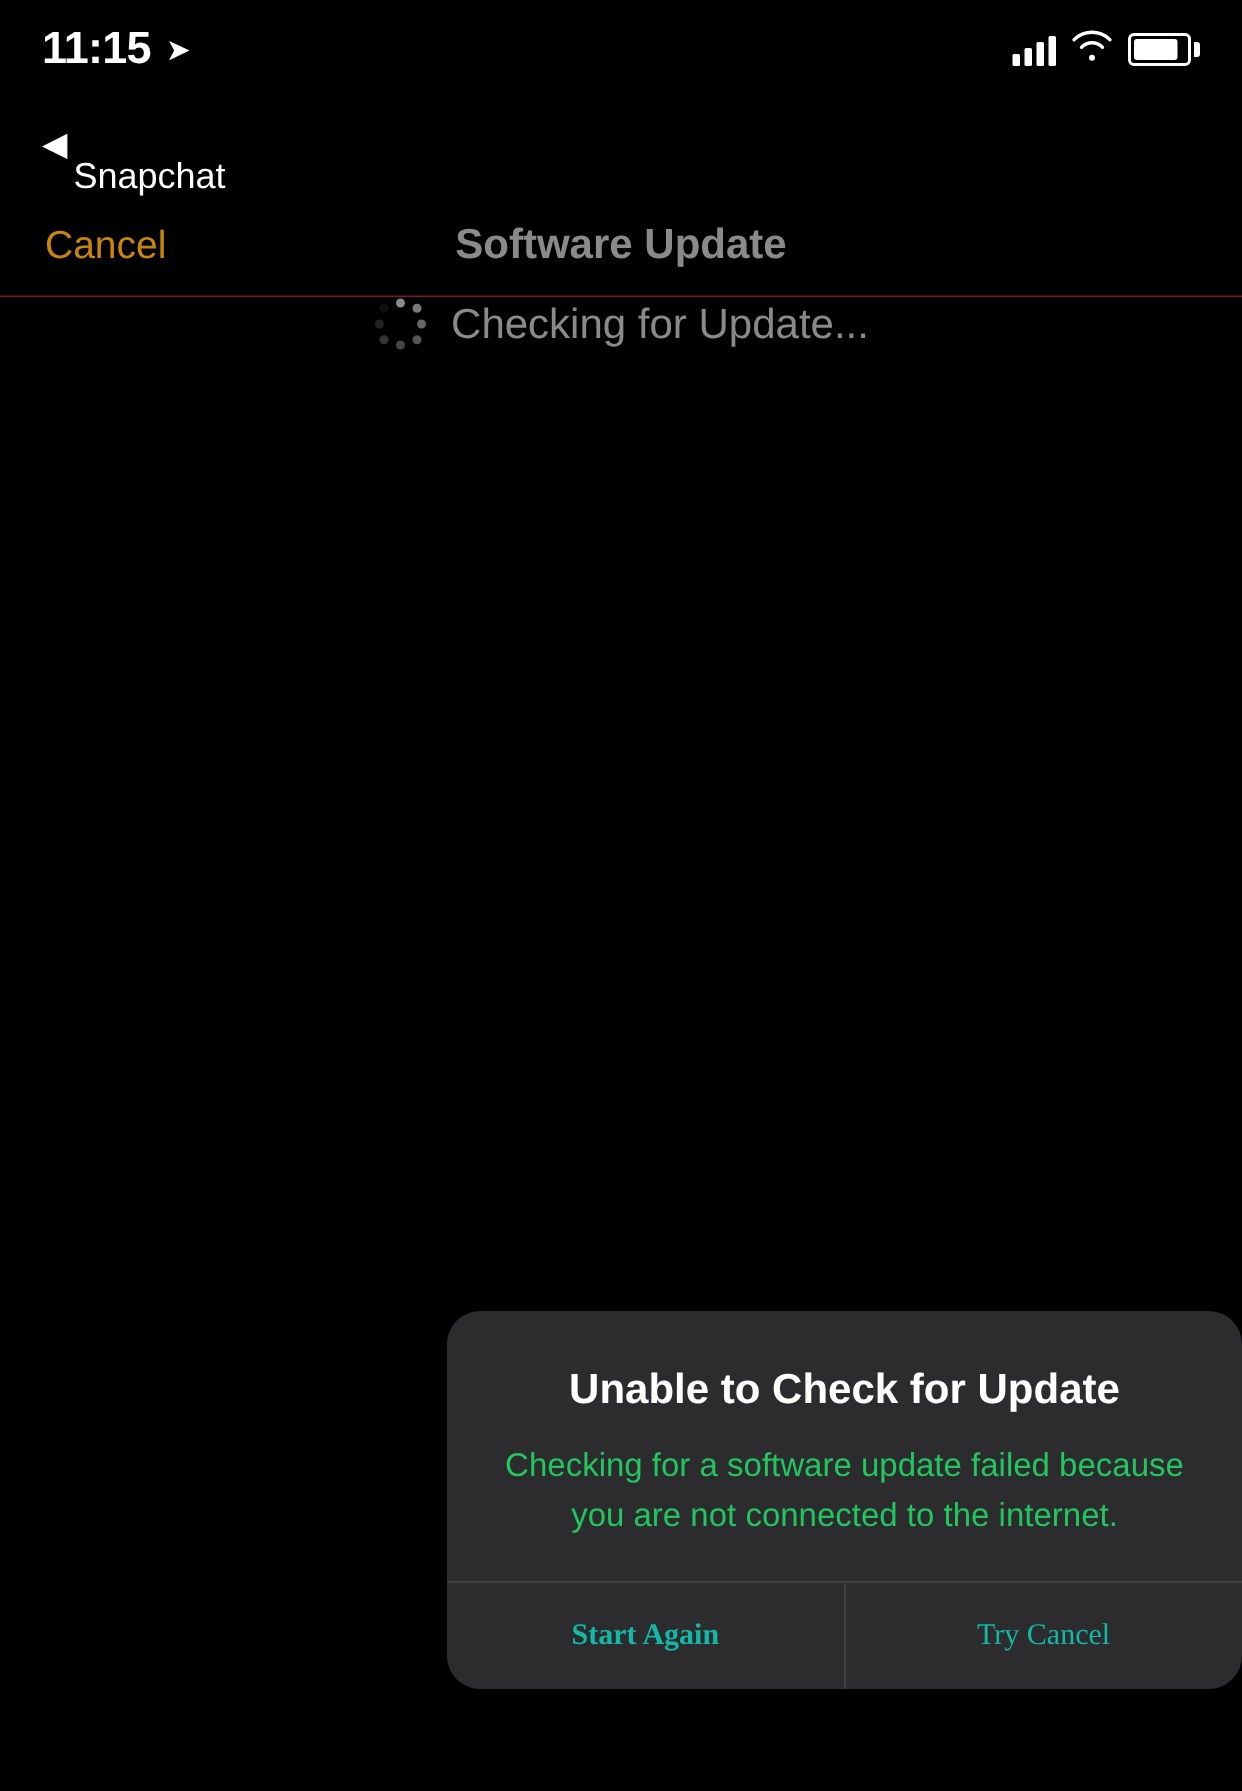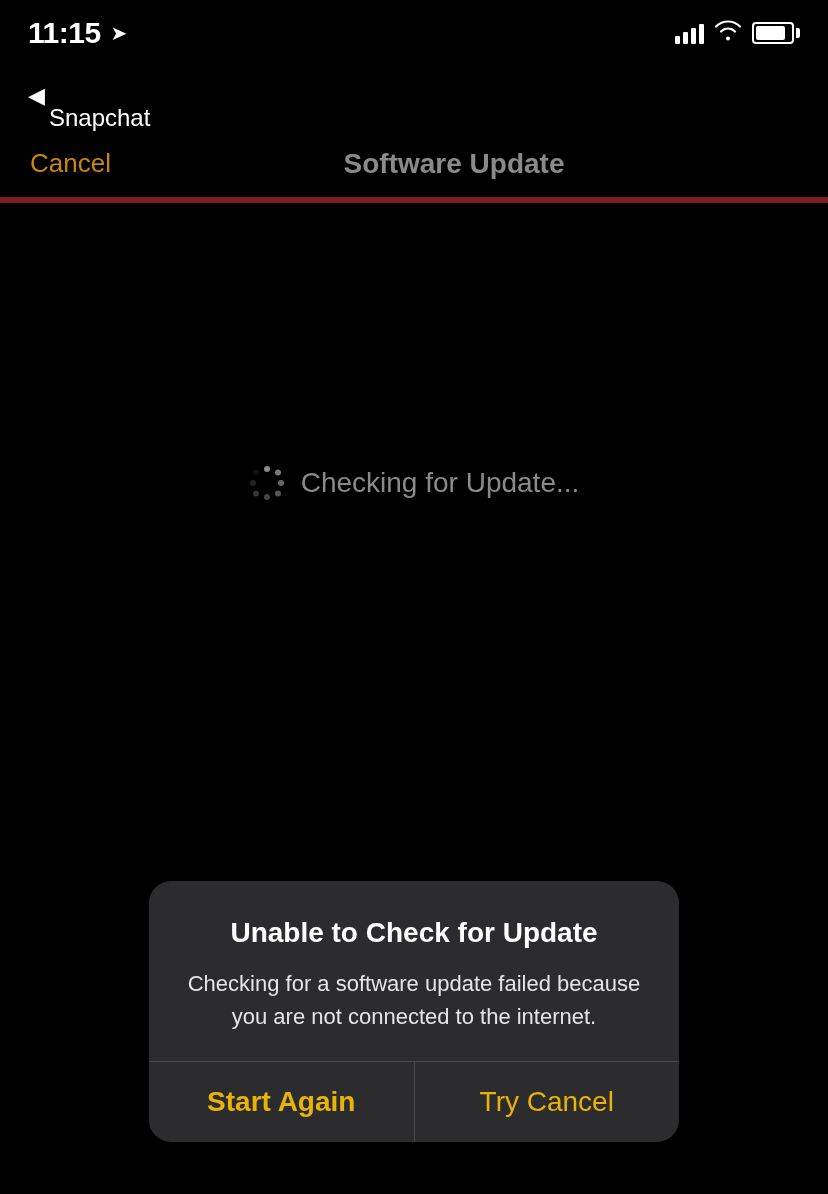--- a/index.html
+++ b/index.html
@@ -94,56 +94,55 @@
     .battery-tip {
       width: 4px;
       height: 10px;
       background: #fff;
       border-radius: 0 2px 2px 0;
     }
 
     
     .nav-bar {
       display: flex;
-      align-items: flex-start;
+      align-items: flex-end;
       justify-content: space-between;
       padding: 10px 30px 18px 30px;
-      border-bottom: 6px solid #7f1d1d;
+      border-bottom: 1px solid #7f1d1d;
     }
 
     .cancel-button {
       font-size: 26px;
       color: #c8860a;
       background: none;
       border: none;
       cursor: pointer;
       font-weight: 400;
     }
 
     .nav-title {
       font-size: 28px;
       font-weight: 600;
       color: #8a8a8a;
       position: absolute;
       left: 50%;
       transform: translateX(-50%);
-      margin-left: 40px;
     }
 
     .nav-right-placeholder {
       width: 80px;
     }
 
     
     .main-content {
       flex: 1;
       display: flex;
       flex-direction: column;
       align-items: center;
-      justify-content: center;
+      justify-content: flex-start;
       height: 560px;
       background: #000;
     }
 
     .checking-container {
       display: flex;
       align-items: center;
       gap: 16px;
     }
 
@@ -156,28 +155,28 @@
 
     .checking-text {
       font-size: 28px;
       color: #8a8a8a;
       font-weight: 300;
     }
 
     
     .dialog-overlay {
       position: absolute;
-      bottom: 0;
+      bottom: 16px;
       left: 0;
       right: 0;
       height: 520px;
       background: rgba(0,0,0,0.5);
       display: flex;
       align-items: flex-end;
-      justify-content: center;
+      justify-content: flex-end;
       padding-bottom: 52px;
     }
 
     .dialog {
       width: 530px;
       background: #2c2c2e;
       border-radius: 22px;
       overflow: hidden;
     }
 
@@ -189,44 +188,45 @@
     .dialog-title {
       font-size: 28px;
       font-weight: 700;
       color: #fff;
       margin-bottom: 16px;
       line-height: 1.3;
     }
 
     .dialog-message {
       font-size: 22px;
-      color: #e5e5e5;
+      color: #22c55e;
       line-height: 1.5;
       font-weight: 400;
     }
 
     .dialog-divider-h {
       height: 1px;
       background: #48484a;
     }
 
     .dialog-actions {
       display: flex;
     }
 
     .dialog-btn {
       flex: 1;
       padding: 24px 16px;
       background: none;
       border: none;
       cursor: pointer;
-      font-size: 28px;
-      color: #eab308;
+      font-size: 20px;
+      color: #14b8a6;
       font-weight: 400;
       text-align: center;
+      font-family: Liberation Serif, serif;
     }
 
     .dialog-btn:first-child {
       font-weight: 600;
     }
 
     .dialog-divider-v {
       width: 1px;
       background: #48484a;
     }

